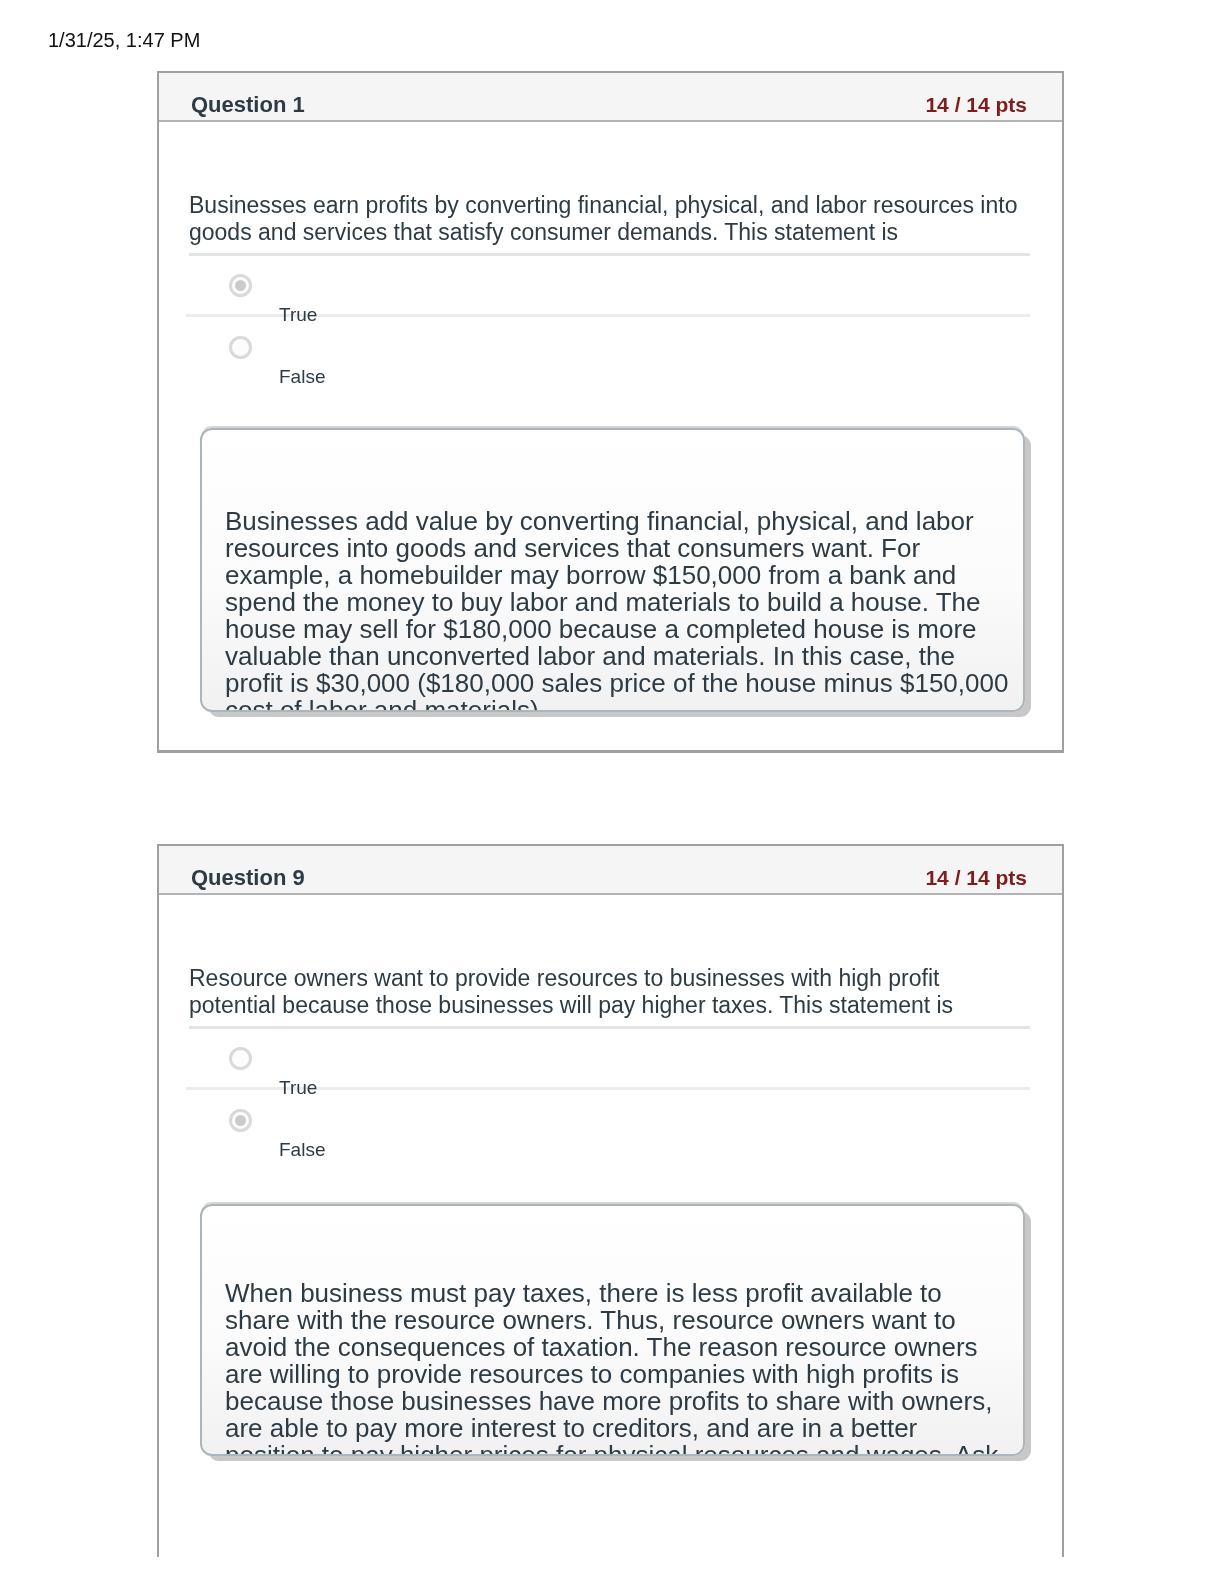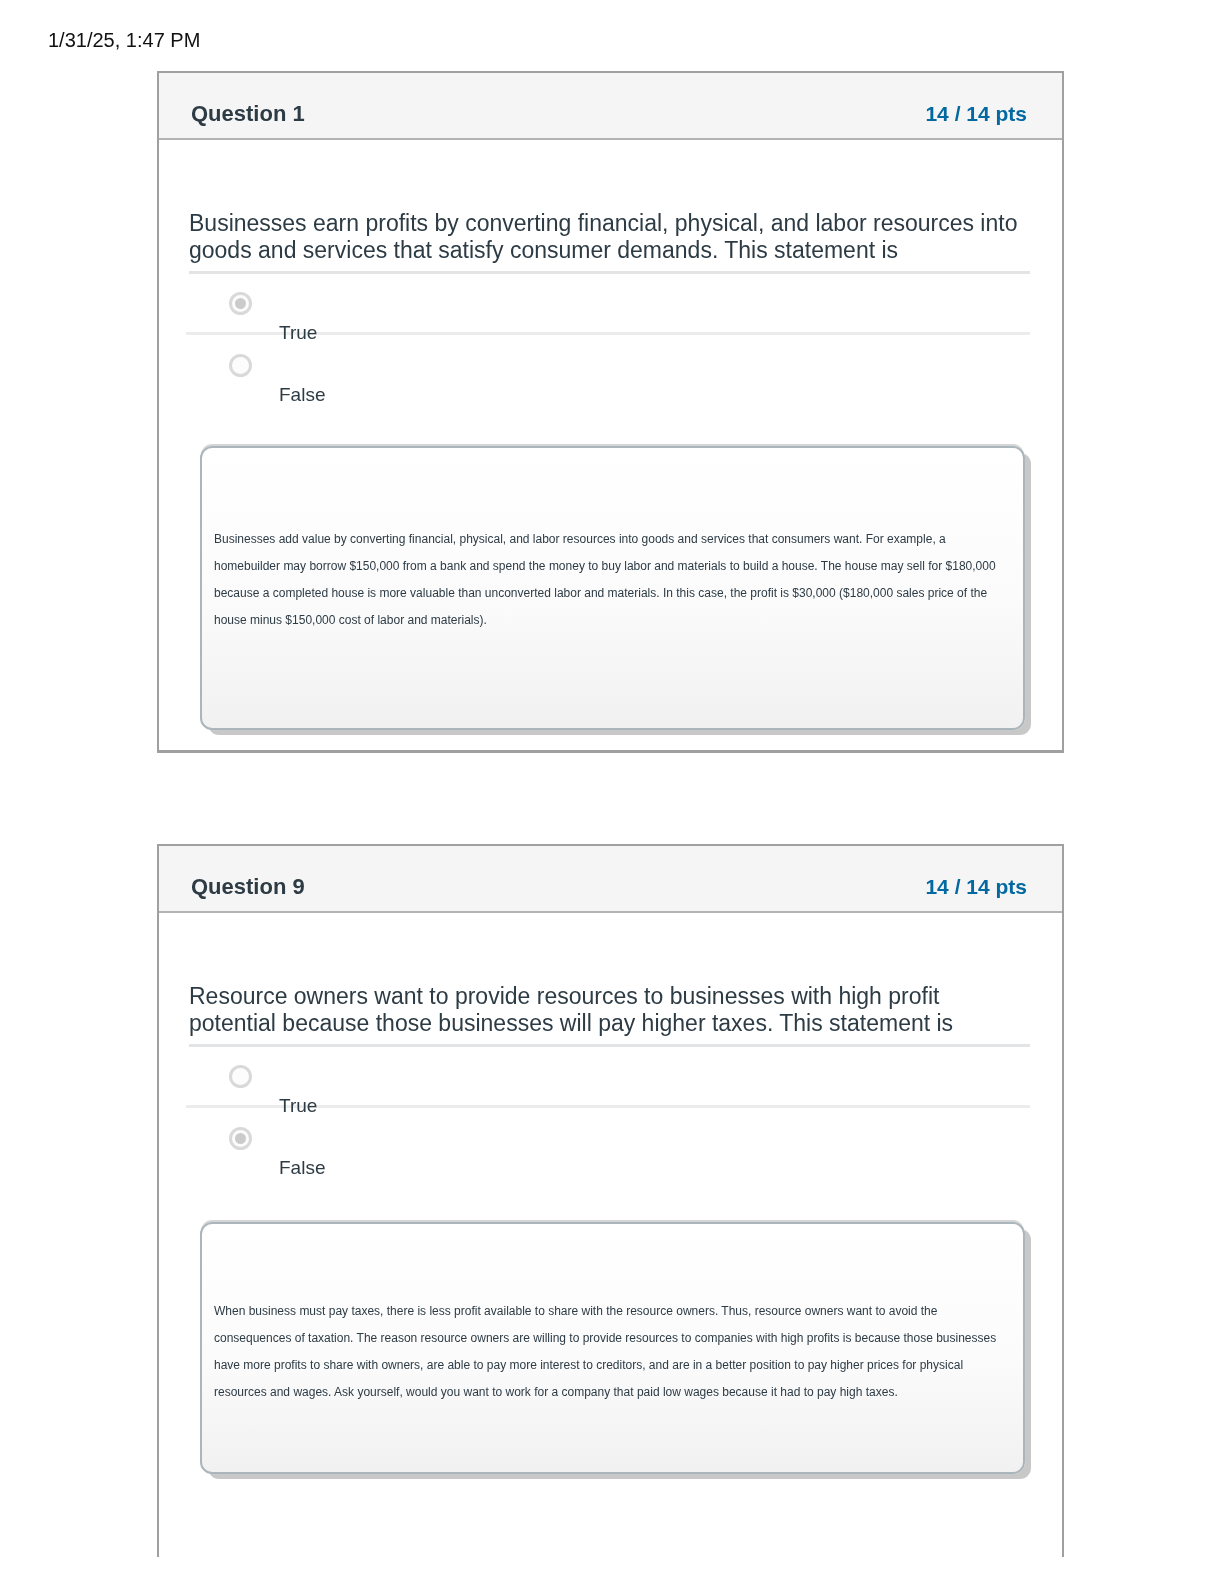--- a/index.html
+++ b/index.html
@@ -10,25 +10,25 @@
   .print-header { position:absolute; top:29px; left:0; width:100%; height:22px; font-size:20px; color:#111; }
   .print-date  { position:absolute; left:48px;  top:0; white-space:nowrap; }
   .print-title { position:absolute; left:314px; top:0; white-space:nowrap; }
 
   
   .q-card { position:absolute; left:157px; width:907px; background:#fff;
             border:2px solid #a0a0a0; border-bottom-width:3px; }
   #q1 { top:71px;  height:682px; }
   #q2 { top:844px; height:713px; border-bottom:none; }
 
-  .q-header { height:67px; background:#f5f5f5; border-bottom:2px solid #b3b3b3;
+  .q-header { height:49px; background:#f5f5f5; border-bottom:2px solid #b3b3b3;
               display:flex; align-items:center; justify-content:space-between;
               padding:16px 35px 0 32px; }
   .q-title { font-size:22px; font-weight:bold; color:#2d3b45; }
-  .q-pts   { font-size:21px; font-weight:bold; color:#0369a1; }
+  .q-pts   { font-size:21px; font-weight:bold; color:#7f1d1d; }
 
   .q-body { position:relative; width:100%; }
 
   .q-text { position:absolute; left:30px; top:70px; width:838px;
             font-size:23px; line-height:27px; color:#2d3b45; }
 
   .q-divider { position:absolute; left:30px; right:32px; top:131px; height:3px; background:#e2e4e5; }
 
   .answers { position:absolute; left:0; top:134px; right:0; height:160px; }
   .answer-cross-line { position:absolute; left:27px; right:32px; top:58px; height:3px; background:#ececec; }
@@ -43,21 +43,21 @@
   .opt-label-true  { top:48px; }
   .opt-label-false { top:110px; }
 
   
   .exp-box { position:absolute; left:41px; width:825px; overflow:hidden;
              border:2px solid #aab5bc; border-radius:12px;
              background:linear-gradient(180deg,#ffffff 0%,#fbfbfb 55%,#f1f1f1 100%);
              box-shadow:7px 6px 0 -1px #c8c8c8, 0 -3px 0 -1px #d6d6d6; }
   #q1 .exp-box { top:306px; height:284px; }
   #q2 .exp-box { top:309px; height:252px; }
-  .exp-text { padding:78px 12px 0 12px; font-size:12px; line-height:27px; color:#2d3b45; }
+  .exp-text { padding:78px 12px 0 23px; font-size:26px; line-height:27px; color:#2d3b45; }
   #q2 .exp-text { padding-top:74px; }
 </style>
 </head>
 <body>
 
 <div class="print-header">
   <span class="print-date">1/31/25, 1:47 PM</span>
 </div>
 
 <div class="q-card" id="q1">

